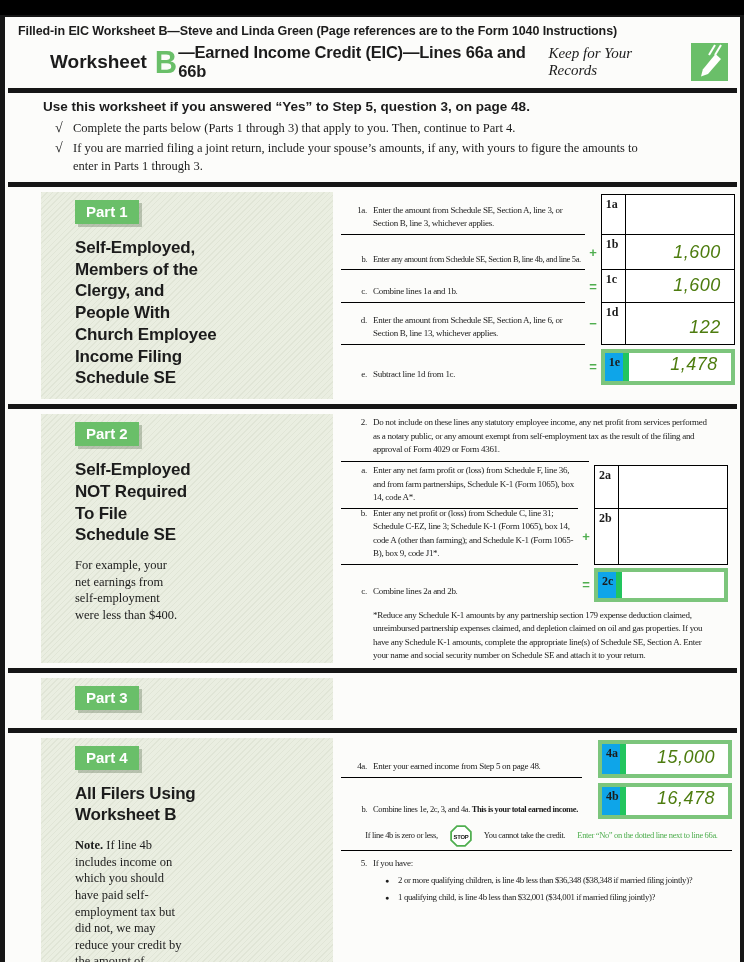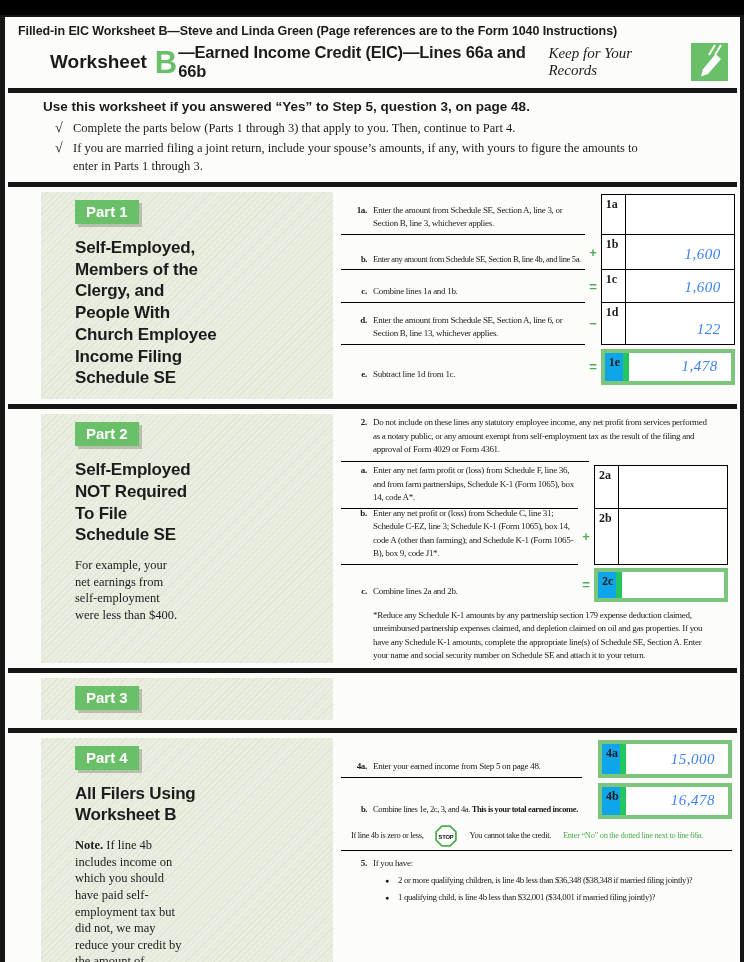--- a/index.html
+++ b/index.html
@@ -35,38 +35,38 @@
   .badge{display:inline-block;background:#6abf69;color:#fff;font:bold 15px "Liberation Sans",sans-serif;
     padding:3px 11px 4px;box-shadow:3px 3px 0 rgba(90,110,80,.35);}
   .sb-h{font:bold 17px "Liberation Sans",sans-serif;line-height:1.28;margin-top:13px;letter-spacing:-.2px;}
   .sb-note{font-size:12.5px;line-height:1.33;margin-top:11px;max-width:140px;}
   .content{flex:1;padding:2px 6px 0 8px;display:flex;flex-direction:column;
     font-size:9px;letter-spacing:-.3px;line-height:1.5;}
   .frow{display:flex;}
   .ftext{flex:1;display:flex;flex-direction:column;justify-content:flex-end;padding:0 4px 3px 0;min-width:0;}
   .ftext.ul{border-bottom:1px solid #000;}
   .ftext p,.fullrow p,.q5 p{margin:0;padding-left:32px;text-indent:-32px;}
-  .lbl{display:inline-block;width:32px;text-indent:0;text-align:right;padding-right:6px;font-weight:bold;}
+  .lbl{display:inline-block;width:32px;text-indent:0;text-align:right;padding-right:6px;font-weight:normal;}
   .s85{font-size:8.5px;letter-spacing:-.38px;white-space:nowrap;}
   .opcol{width:16px;flex:none;display:flex;align-items:center;justify-content:center;
     color:#4fae4f;font:bold 13px "Liberation Sans",sans-serif;}
   .boxcol{width:134px;flex:none;display:flex;}
   .bbox{flex:1;display:flex;border:1px solid #000;background:#fff;}
   .bbox.nt{border-top:0;}
   .blbl,.glbl{width:24px;flex:none;font:bold 12px "Liberation Serif",serif;padding:2px 0 0 4px;letter-spacing:0;}
   .blbl{border-right:1px solid #000;}
   .bval,.gval{flex:1;display:flex;align-items:flex-end;justify-content:flex-end;padding:0 13px 3px 0;
-    font-family:Liberation Serif, serif;font-style:italic;font-size:15px;letter-spacing:.5px;color:#3b82f6;}
+    font-family:Liberation Sans, sans-serif;font-style:italic;font-size:18px;letter-spacing:.5px;color:#4d7c0f;}
   .gbox{flex:1;display:flex;border:4px solid #7cc57c;background:#fff;}
   .glbl{background:#0ea5e9;border-right:6px solid #22c55e;}
   .fullrow{position:relative;padding-bottom:5px;margin-bottom:3px;}
   .ulpart{position:absolute;left:0;bottom:0;width:248px;border-bottom:1px solid #000;}
   .footnote{margin:7px 0 0 0;padding-left:32px;}
   .stopline{display:flex;align-items:center;gap:12px;white-space:nowrap;
-    font-size:8.5px;letter-spacing:-.35px;border-bottom:1px solid #000;padding:2px 0 3px 10px;margin-top:4px;}
+    font-size:8.5px;letter-spacing:-.35px;border-bottom:1px solid #000;padding:2px 0 3px 10px;margin-top:4px;justify-content:center;}
   svg.stop{flex:none;}
   .grn{color:#4fae4f;}
   .q5{margin-top:6px;}
   .qb{display:flex;margin-top:4px;padding-left:44px;white-space:nowrap;font-size:8.8px;letter-spacing:-.35px;}
   .qb .dot{width:13px;flex:none;font-size:7px;padding-top:2px;}
 </style>
 </head>
 <body>
 
 <div class="frame">

